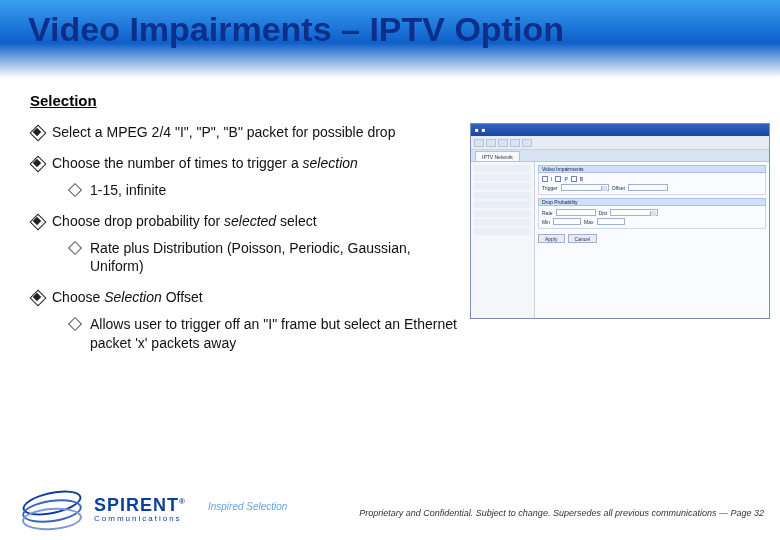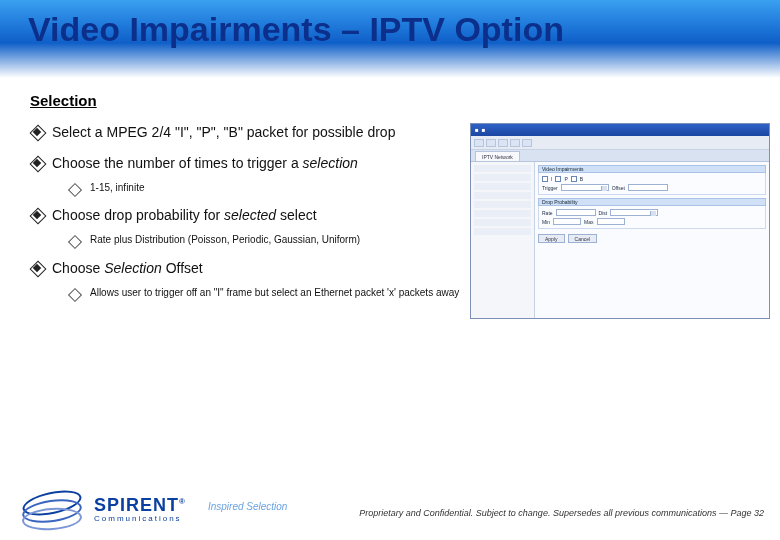--- a/index.html
+++ b/index.html
@@ -40,21 +40,21 @@
     width: 10px; height: 10px; border: 1px solid #222;
     transform: rotate(45deg); background: #fff;
   }
   ul.bullets > li::after {
     content: ""; position: absolute; left: 4px; top: 6px;
     width: 6px; height: 6px; background: #222; transform: rotate(45deg);
   }
   ul.sub { list-style: none; margin-top: 8px; }
   ul.sub > li {
     position: relative; padding-left: 22px; margin-left: 16px;
-    font-size: 10px; margin-bottom: 6px; line-height: 1.35;
+    font-size: 14px; margin-bottom: 6px; line-height: 1.35;
   }
   ul.sub > li::before {
     content: ""; position: absolute; left: 2px; top: 4px;
     width: 8px; height: 8px; border: 1px solid #555;
     transform: rotate(45deg); background: #fff;
   }
   .italic { font-style: italic; }
   
   .thumb {
     width: 300px; height: 196px;

